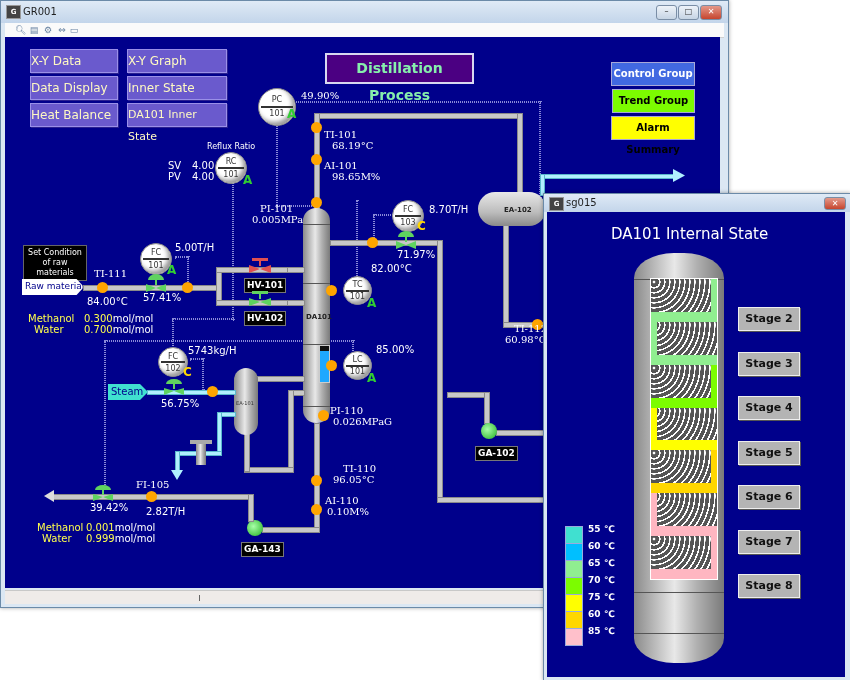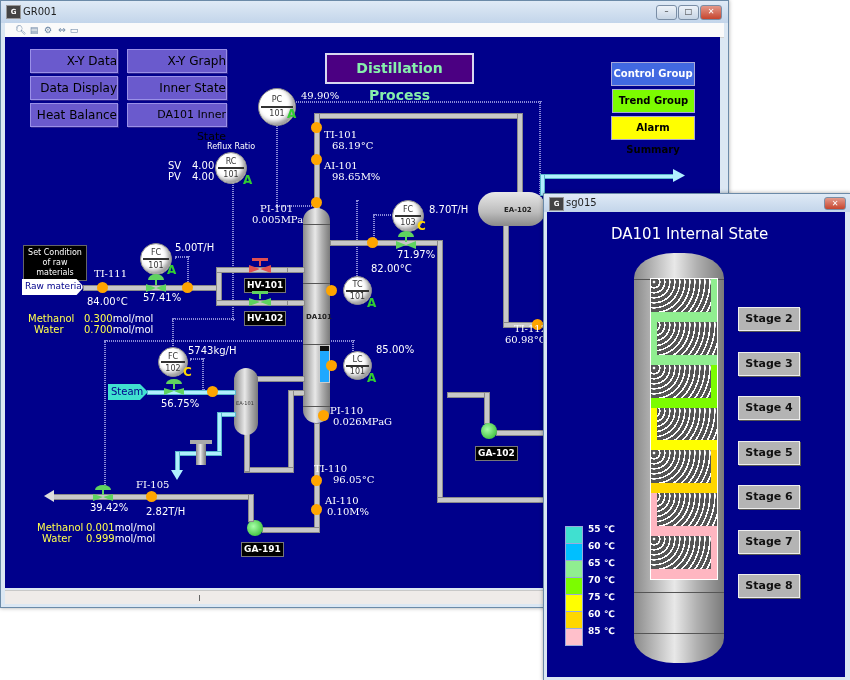--- a/index.html
+++ b/index.html
@@ -7,21 +7,21 @@
   .win{position:absolute;border:1px solid #6b8aa8;background:#dbe7f3;box-shadow:0 0 4px rgba(0,0,0,.35);}
   .titlebar{position:absolute;left:0;right:0;top:0;height:22px;background:linear-gradient(#dfeaf6,#c3d5ea);}
   .titlebar .ttl{position:absolute;left:22px;top:5px;font-size:10px;color:#1e1e1e;}
   .appicon{position:absolute;left:5px;top:4px;width:13px;height:12px;background:#444;border:1px solid #999;color:#fff;font-size:7px;line-height:12px;text-align:center;font-weight:bold;}
   .wbtn{position:absolute;top:4px;height:13px;border:1px solid #7a8ea6;border-radius:3px;background:linear-gradient(#eef3f9,#c6d4e4);font-size:8px;line-height:12px;text-align:center;color:#333;}
   .wbtn.close{background:linear-gradient(#e4998a,#c6452e);color:#fff;font-weight:bold;}
   .toolbar{position:absolute;left:4px;right:4px;top:22px;height:14px;background:#fafafa;border-bottom:1px solid #d0d0d0;}
   .tb{position:absolute;top:2px;width:10px;height:10px;font-size:9px;line-height:10px;color:#6580a0;text-align:center;}
   .canvas{position:absolute;background:#00008b;overflow:hidden;}
   .statusbar{position:absolute;background:#efebe9;border-top:1px solid #c8c8c8;}
-  .navbtn{position:absolute;background:#6a5acd;border:1px solid #9a90e8;box-shadow:1px 1px 0 #2a2090;color:#000000;font-size:12px;text-align:right;line-height:24px;cursor:pointer;}
+  .navbtn{position:absolute;background:#6a5acd;border:1px solid #9a90e8;box-shadow:1px 1px 0 #2a2090;color:#fef9c3;font-size:12px;text-align:left;line-height:24px;cursor:pointer;}
   .grpbtn{position:absolute;font-size:10px;font-weight:bold;text-align:center;line-height:22px;border:1px solid #a8a8d8;cursor:pointer;margin-top:13px;}
   .title-box{position:absolute;left:325px;top:53px;width:145px;height:27px;background:#4b0082;border:2px solid #d8d8f0;color:#86efac;font-size:14px;font-weight:bold;text-align:center;line-height:27px;}
   .t{position:absolute;color:#fff;font-size:10px;white-space:nowrap;font-family:"DejaVu Serif",serif;}
   .ts{position:absolute;color:#fff;font-size:10px;white-space:nowrap;}
   .y{color:#ffff4c;}
   .ctrl{position:absolute;width:36px;height:36px;border-radius:50%;background:#fff;border:1px solid #888;box-shadow:inset -3px -3px 4px #999;cursor:pointer;}
   .ctrl .top{position:absolute;left:0;right:0;top:6px;text-align:center;font-size:8px;color:#333;}
   .ctrl .bot{position:absolute;left:0;right:0;top:20px;text-align:center;font-size:8px;color:#333;}
   .ctrl .mid{position:absolute;left:2px;right:2px;top:17px;height:2px;background:#333;}
   .mode{position:absolute;font-size:12px;font-weight:bold;}
@@ -253,27 +253,27 @@
   <div class="cpipe" style="left:217px;top:412px;width:3px;height:40px;"></div>
   <div class="cpipe" style="left:176px;top:451px;width:44px;height:3px;"></div>
   <div class="cpipe" style="left:175px;top:451px;width:3px;height:20px;"></div>
   <div style="position:absolute;left:171px;top:470px;width:12px;height:10px;background:#b0f0ff;clip-path:polygon(0 0,100% 0,50% 100%);"></div>
   <div class="vessel" style="left:196px;top:440px;width:10px;height:25px;"></div>
   <div style="position:absolute;left:190px;top:440px;width:22px;height:4px;background:#aaa;"></div>
 
   <div class="pipe" style="left:314px;top:423px;width:4px;height:108px;"></div>
   <div class="pipe" style="left:262px;top:527px;width:56px;height:4px;"></div>
   <div class="dot" style="left:311px;top:475px;"></div>
-  <span class="t" style="left:314px;top:463px;">TI-110</span>
+  <span class="t" style="left:343px;top:463px;">TI-110</span>
   <span class="t" style="left:333px;top:474px;">96.05°C</span>
   <div class="dot" style="left:311px;top:504px;"></div>
   <span class="t" style="left:325px;top:495px;">AI-110</span>
   <span class="t" style="left:327px;top:506px;">0.10M%</span>
   <div class="pump" style="left:247px;top:520px;"></div>
-  <span class="eqtag" style="left:241px;top:542px;">GA-191</span>
+  <span class="eqtag" style="left:241px;top:542px;">GA-143</span>
   <div class="pipe" style="left:52px;top:494px;width:200px;height:4px;"></div>
   <div class="pipe" style="left:248px;top:494px;width:4px;height:26px;"></div>
   <div style="position:absolute;left:44px;top:490px;width:10px;height:12px;background:#ddd;clip-path:polygon(100% 0,100% 100%,0 50%);"></div>
   <svg class="valve" style="left:92px;top:484px;" width="22" height="18">
       <path d="M3 6 A8 5 0 0 1 19 6 Z" fill="#5fd35f"></path>
       <rect x="10" y="6" width="2" height="5" fill="#5fd35f"></rect>
       <path d="M1 10 L11 13 L1 17 Z M21 10 L11 13 L21 17 Z" fill="#5fd35f"></path>
     </svg>
   <span class="ts" style="left:90px;top:502px;">39.42%</span>
   <div class="dot" style="left:146px;top:491px;"></div>

